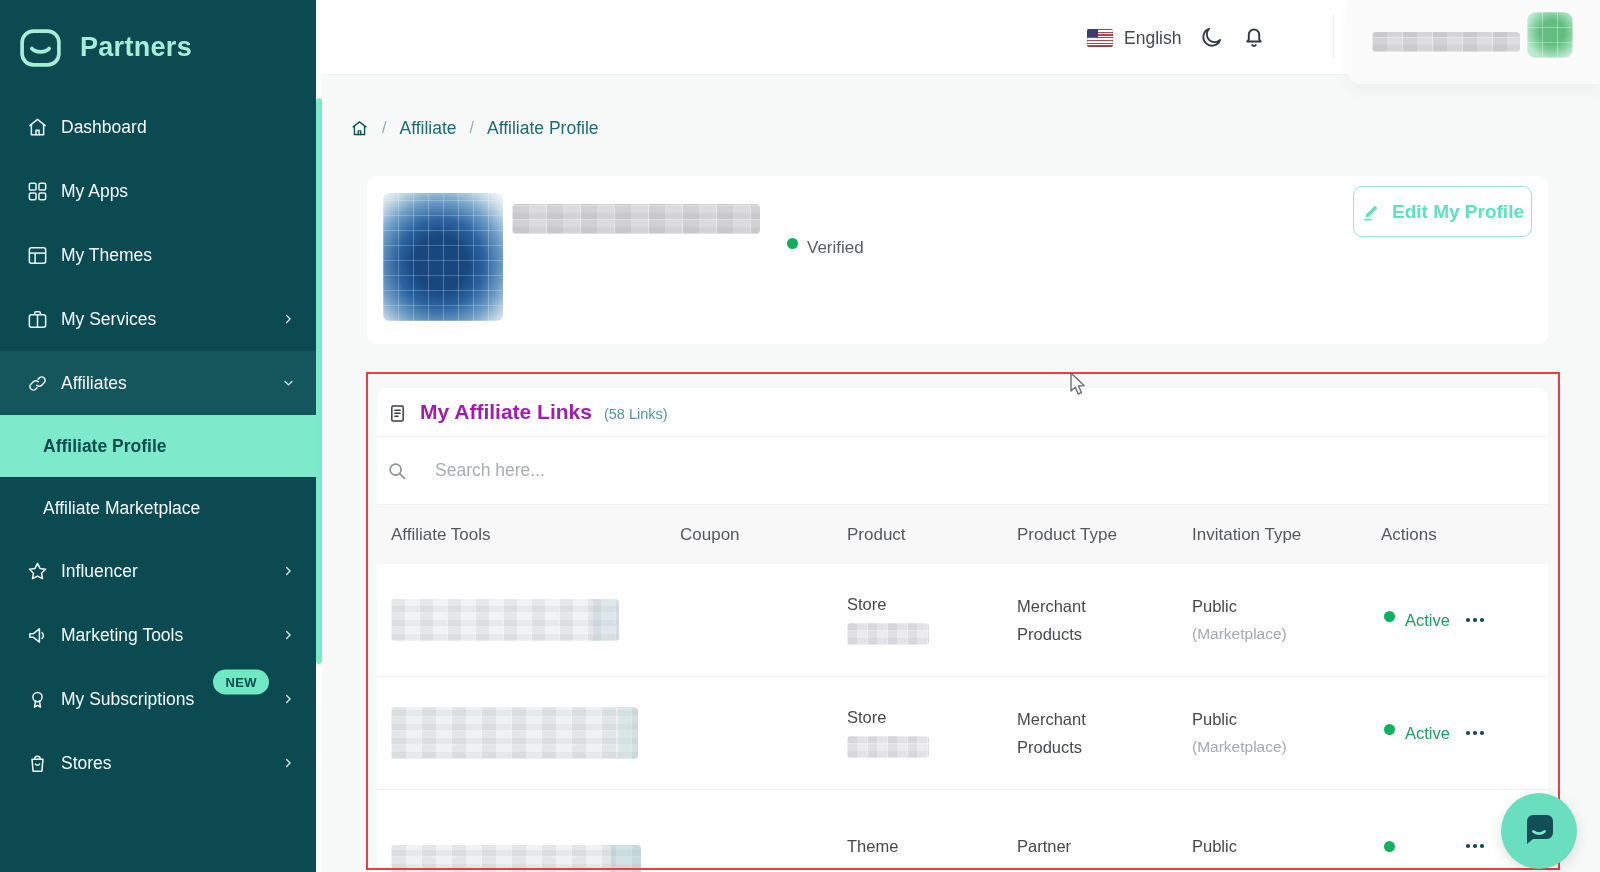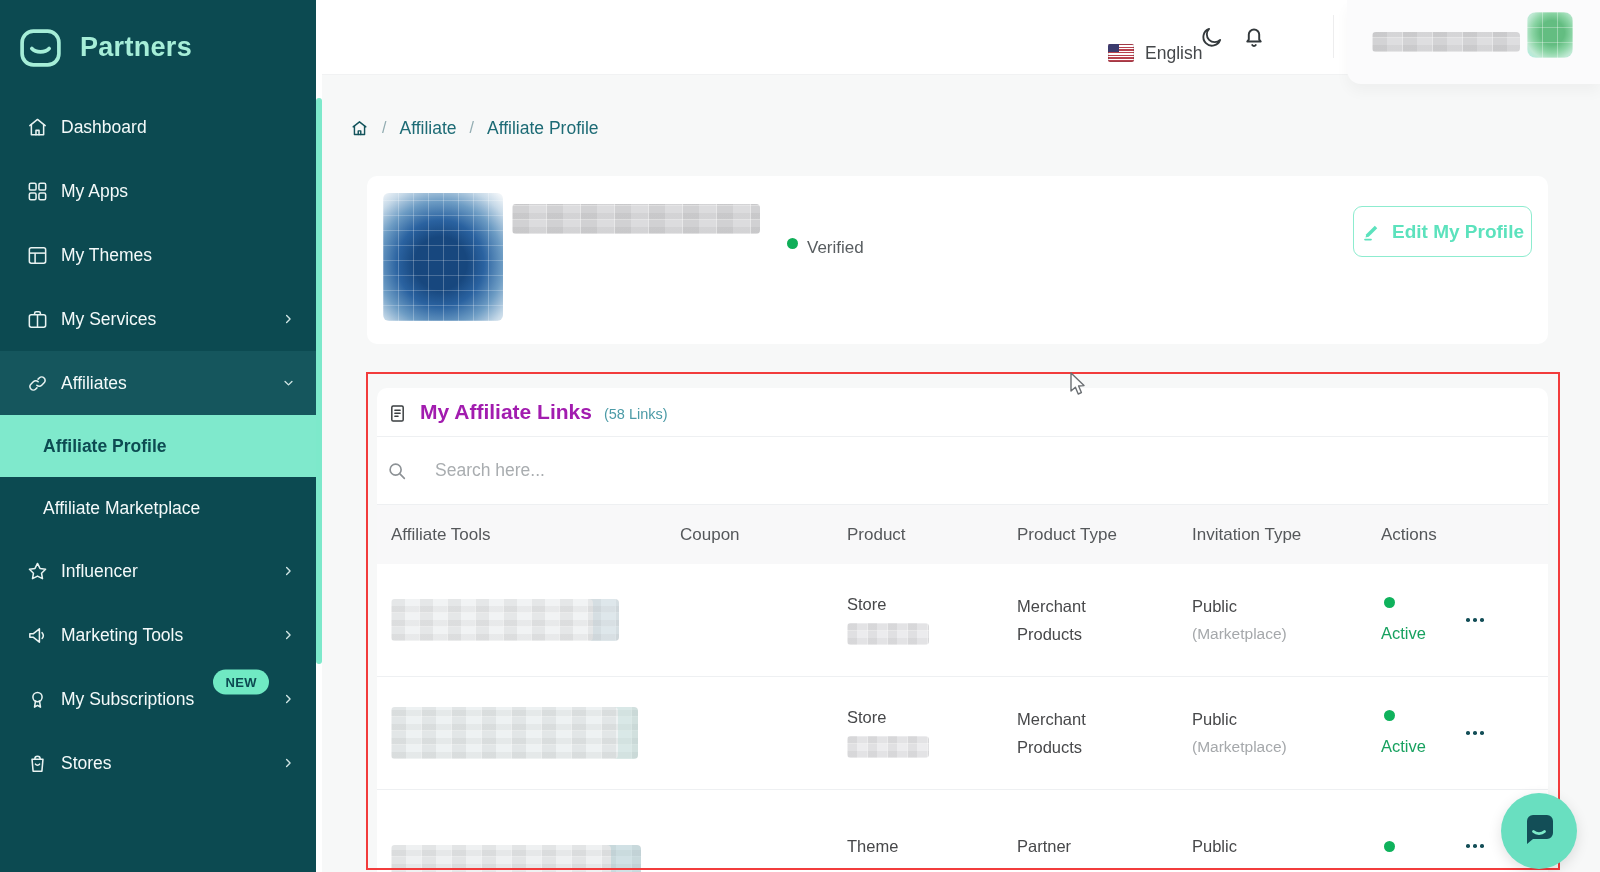--- a/index.html
+++ b/index.html
@@ -39,21 +39,21 @@
   .mi.open { background:#15565d; }
   .mi.sub { height:62px; padding-left:43px; }
   .mi.sub .lbl { margin-left:0; font-weight:400; }
   .mi.sub.active { background:#7fe9cc; }
   .mi.sub.active .lbl { color:#0d4b52; font-weight:600; }
   .scroll-gutter { position:absolute; left:316px; top:0; width:6px; height:872px; background:#ffffff; }
   .scroll-thumb { position:absolute; left:316px; top:98px; width:6px; height:566px; background:#7de9cb; border-radius:3px; cursor:pointer; }
 
   
   .topbar { position:absolute; left:322px; top:0; width:1278px; height:75px; background:#ffffff; border-bottom:1px solid #f1f2f3; }
-  .lang { position:absolute; left:1087px; top:36px; height:34px; display:flex; align-items:center; gap:11px; cursor:pointer;margin-left:21px; }
+  .lang { position:absolute; left:1087px; top:21px; height:34px; display:flex; align-items:center; gap:11px; cursor:pointer; }
   .lang-label { font-size:17.5px; color:#45484b; }
   .us-flag { width:26px; height:17.5px; border-radius:2px; position:relative; overflow:hidden;
     background:repeating-linear-gradient(180deg,#b8424f 0 1.35px,#ffffff 1.35px 2.7px);
     box-shadow:inset 0 0 0 1px rgba(0,0,0,.12); }
   .us-flag::before { content:""; position:absolute; left:0; top:0; width:11px; height:8px; background:#3c3b6e; }
   .icon-btn { position:absolute; background:none; border:none; cursor:pointer; color:#33393c; padding:0; }
   .moon-btn { left:1199px; top:25px; }
   .bell-btn { left:1241px; top:24px; }
   .topbar-divider { position:absolute; left:1333px; top:15px; width:1px; height:43px; background:#ededee; }
   .user-panel { position:absolute; left:1347px; top:0; width:253px; height:84px; background:#fbfbfc;
@@ -83,21 +83,21 @@
       repeating-linear-gradient(0deg,  rgba(255,255,255,.22) 0 1px, rgba(255,255,255,0) 1px 15px),
       radial-gradient(circle at 48% 55%, #17477e 0 28%, #2a62a0 46%, #6d9cc4 66%, #c6d9e8 84%, #eff4f8 96%);
   }
   .name-lg { position:absolute; left:145px; top:28px; width:248px; height:30px; --pxc:#dcdcde; --cw:34px; --hw:17px; }
   .verified { position:absolute; left:420px; top:30px; height:26px; display:flex; gap:9px;margin-top:32px; }
   .verified .dot { width:11px; height:11px; border-radius:50%; background:#0fae58; }
   .verified .vtext { font-size:17px; color:#585d60; }
   .social { position:absolute; left:143px; top:104px; height:30px; display:flex; align-items:center; gap:28px; }
   .social a { display:flex; align-items:center; gap:8px; color:#186a76; font-size:17.5px; font-weight:600;
     text-decoration:none; cursor:pointer; }
-  .edit-btn { position:absolute; left:986px; top:30px; width:179px; height:51px; background:#ffffff;
+  .edit-btn { position:absolute; left:986px; top:10px; width:179px; height:51px; background:#ffffff;
     border:1px solid #8deccf; border-radius:9px; display:flex; align-items:center; justify-content:center; gap:10px;
     color:#5ce2bd; font-size:19px; font-weight:700; font-family:inherit; cursor:pointer; }
 
   
   .highlight-box { position:absolute; left:366px; top:372px; width:1194px; height:498px;
     border:2px solid #f23c3c; z-index:40; pointer-events:none; }
   .cursor { position:absolute; left:1066px; top:371px; z-index:60; pointer-events:none; }
 
   
   .links-card { position:absolute; left:377px; top:388px; width:1171px; height:492px; overflow:hidden; }
@@ -116,21 +116,21 @@
   .cell { display:flex; flex-direction:column; gap:9px; justify-content:center; font-size:16.5px; color:#47484a; }
   .cell .muted { color:#a5a8ab; font-size:15.5px; }
   .link-px-1 { width:228px; height:42px; --pxc:#f1f3f4; --cw:28px; --hw:14px;
     box-shadow:inset -26px 0 0 rgba(166,196,209,.25); }
   .link-px-2 { width:247px; height:52px; --pxc:#eef2f3; --cw:30px; --hw:15px;
     box-shadow:inset -20px 0 0 rgba(166,209,201,.28); }
   .link-px-3 { width:250px; height:40px; margin-top:38px; --pxc:#eff1f2; --cw:30px; --hw:15px;
     box-shadow:inset -30px 0 0 rgba(140,190,200,.3); }
   .store-px { width:82px; height:22px; --pxc:#ececee; --cw:20px; --hw:10px; }
   .actions-cell { flex-direction:row; align-items:center; justify-content:space-between; padding-right:62px; }
-  .status { display:flex; flex-direction:column; gap:16px; }
+  .status { display:flex; gap:10px; }
   .status .sdot { width:11px; height:11px; border-radius:50%; background:#0fb25c; margin-left:3px; }
   .status .stext { color:#17a15f; font-weight:500; }
   .kebab { display:flex; gap:3.5px; background:none; border:none; cursor:pointer; padding:6px 2px; }
   .kebab i { width:3.6px; height:3.6px; border-radius:50%; background:#134e57; }
 
   
   .chat-btn { position:absolute; left:1501px; top:793px; width:76px; height:76px; border-radius:50%;
     background:#69dfc0; border:none; cursor:pointer; z-index:70; display:flex; align-items:center; justify-content:center;
     box-shadow:0 4px 14px rgba(0,0,0,.12); }
 </style>

